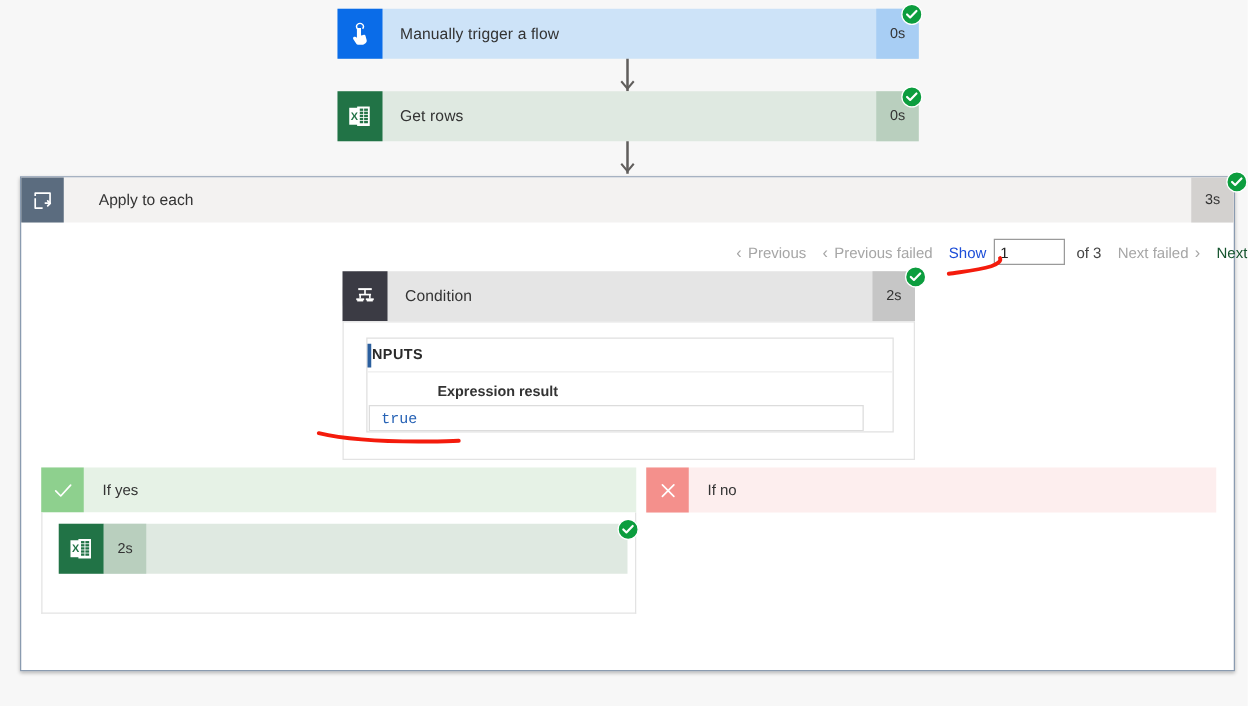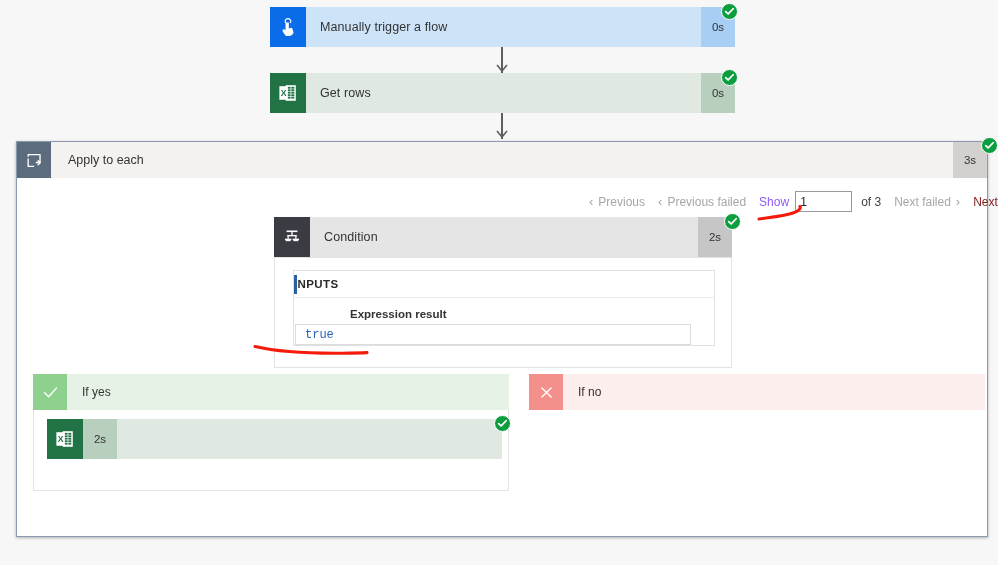--- a/index.html
+++ b/index.html
@@ -83,21 +83,21 @@
     height: 36px;
     background: #f3f2f1;
   }
   .scope-header .icon-box {
     width: 34px; min-width: 34px;
     background: #5b6c7f;
     display: flex; align-items: center; justify-content: center;
   }
   .scope-header .title {
     flex: 1 1 auto; display: flex; align-items: center;
-    padding-left: 17px; font-size: 12.5px; color: #333;
+    padding-left: 28px; font-size: 12.5px; color: #333;
   }
   .scope-header .duration {
     width: 34px; min-width: 34px;
     background: #d3d1cf;
     display: flex; align-items: center; justify-content: center;
     font-size: 11.5px; color: #333;
   }
 
   
   .pager {
@@ -106,25 +106,25 @@
     font-size: 12px;
     white-space: nowrap;
     gap: 0;
   }
   .pager .pg {
     color: #a6a6a6;
     display: inline-flex; align-items: center;
     margin-right: 13px;
     user-select: none;
   }
-  .pager .pg.active { color: #7f1d1d; cursor: pointer; }
+  .pager .pg.active { color: #14532d; cursor: pointer; }
   .pager .chev { font-size: 13px; }
   .pager .chev.left { margin-right: 5px; }
   .pager .chev.right { margin-left: 5px; }
-  .pager .show-label { color: #8b5cf6; margin-right: 6px; }
+  .pager .show-label { color: #1d4ed8; margin-right: 6px; }
   .pager .of-label { color: #444; margin-right: 13px; }
   .pager input.page-box {
     width: 57px; height: 21px;
     border: 1px solid #9a9a9a;
     background: #fff;
     font-family: "Liberation Sans", sans-serif;
     font-size: 12px;
     color: #222;
     padding: 0 4px;
     border-radius: 0;
@@ -368,21 +368,21 @@
           <div class="duration">2s</div>
         </div>
         <div class="badge-ok" style="left:460px; top:5px;">
           <svg width="11" height="11" viewBox="0 0 12 12">
               <path d="M1.8 6.1 L4.5 8.7 L10.0 3.0" stroke="#ffffff" stroke-width="1.9" fill="none" stroke-linecap="round" stroke-linejoin="round"></path>
             </svg>
         </div>
       </div>
     </div>
 
-    <div class="branch no" style="left:512px; top:232px; width:456px;">
+    <div class="branch no" style="left:500px; top:232px; width:456px;">
       <div class="branch-head">
         <div class="icon-box">
           <svg width="19" height="19" viewBox="0 0 24 24">
               <path d="M6.2 6.2 L17.8 17.8 M17.8 6.2 L6.2 17.8" stroke="#ffffff" stroke-width="1.7" fill="none" stroke-linecap="round"></path>
             </svg>
         </div>
         <div class="title">If no</div>
       </div>
     </div>
 

